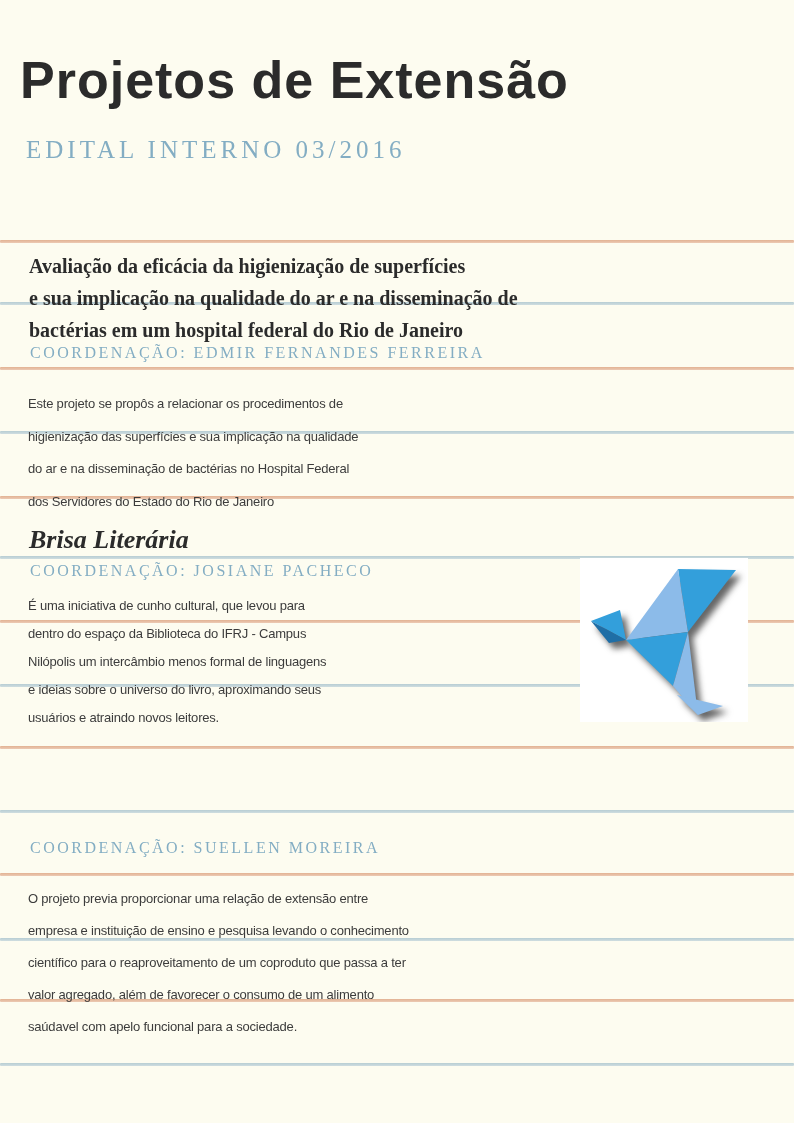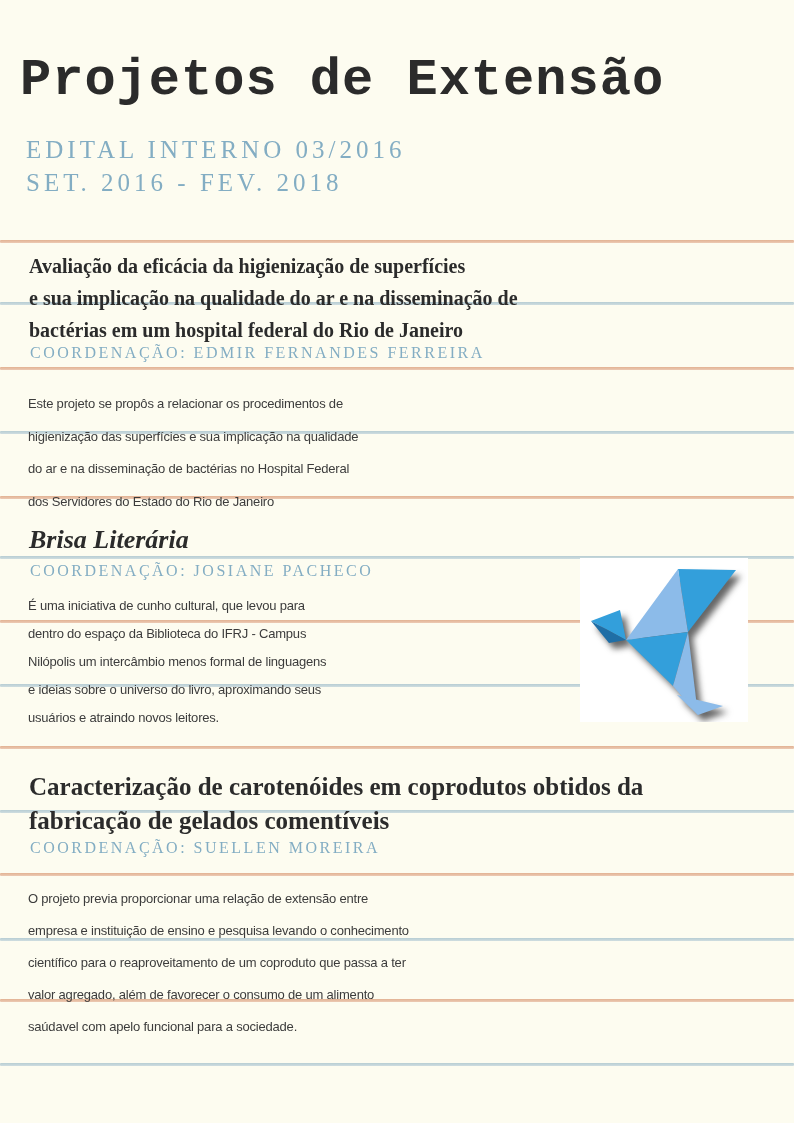--- a/index.html
+++ b/index.html
@@ -13,21 +13,21 @@
   }
   .ruled-line{
     position:absolute;left:0;width:794px;height:3px;
     border-radius:1px;
   }
   .ruled-line.peach{background:linear-gradient(#e2b293,var(--line-peach,#eccab4));}
   .ruled-line.blue{background:linear-gradient(#b7cdd3,var(--line-blue,#cfdde0));}
 
   .page-title{
     position:absolute;left:20px;top:52px;width:740px;
-    font-family:Liberation Mono, monospace;
+    font-family:Liberation Sans, sans-serif;
     font-size:52px;font-weight:bold;line-height:1.1;
     letter-spacing:1px;color:var(--heading,#2b2b2b);
     white-space:nowrap;
   }
   .subtitle{
     position:absolute;left:26px;
     font-family:"Liberation Serif", serif;
     font-size:25px;letter-spacing:4px;
     color:var(--accent,#83adc3);
     white-space:nowrap;
@@ -91,21 +91,20 @@
       <div class="ruled-line peach" style="top: 746px;"></div>
       <div class="ruled-line blue" style="top: 810px;"></div>
       <div class="ruled-line peach" style="top: 873px;"></div>
       <div class="ruled-line blue" style="top: 938px;"></div>
       <div class="ruled-line peach" style="top: 999px;"></div>
       <div class="ruled-line blue" style="top: 1063px;"></div>
     </div>
 
   <div class="page-title">Projetos de Extensão</div>
   <div class="subtitle" id="subtitle-1">EDITAL INTERNO 03/2016</div>
-  <div class="subtitle" id="subtitle-2">SET. 2016 - FEV. 2018</div>
 
   <div class="section-heading" id="heading-1">Avaliação da eficácia da higienização de superfícies
 e sua implicação na qualidade do ar e na disseminação de
 bactérias em um hospital federal do Rio de Janeiro</div>
   <div class="coordination" id="coordination-1">COORDENAÇÃO: EDMIR FERNANDES FERREIRA</div>
   <p class="body-text" id="body-1">Este projeto se propôs a relacionar os procedimentos de
 higienização das superfícies e sua implicação na qualidade
 do ar e na disseminação de bactérias no Hospital Federal
 dos Servidores do Estado do Rio de Janeiro</p>
 
@@ -131,22 +130,20 @@
 
         <polygon points="46,82 108,74 93,128" fill="var(--bird-blue,#339fdb)"></polygon>
 
         <polygon points="93,128 108,74 118,157" fill="var(--bird-light,#8cbbe9)"></polygon>
 
         <polygon points="97,137 143,148 118,157" fill="var(--bird-light,#8cbbe9)"></polygon>
       </g>
     </svg>
   </div>
 
-  <div class="section-heading" id="heading-3">Caracterização de carotenóides em coprodutos obtidos da
-fabricação de gelados comentíveis</div>
   <div class="coordination" id="coordination-3">COORDENAÇÃO: SUELLEN MOREIRA</div>
   <p class="body-text" id="body-3">O projeto previa proporcionar uma relação de extensão entre
 empresa e instituição de ensino e pesquisa levando o conhecimento
 científico para o reaproveitamento de um coproduto que passa a ter
 valor agregado, além de favorecer o consumo de um alimento
 saúdavel com apelo funcional para a sociedade.</p>
 
 </div>
 
 </body></html>

